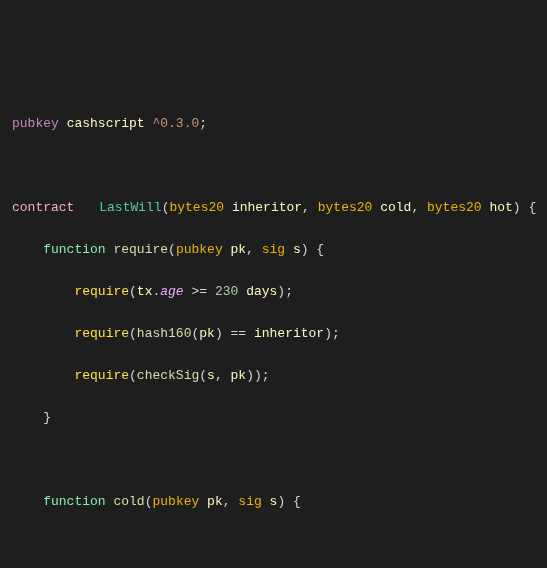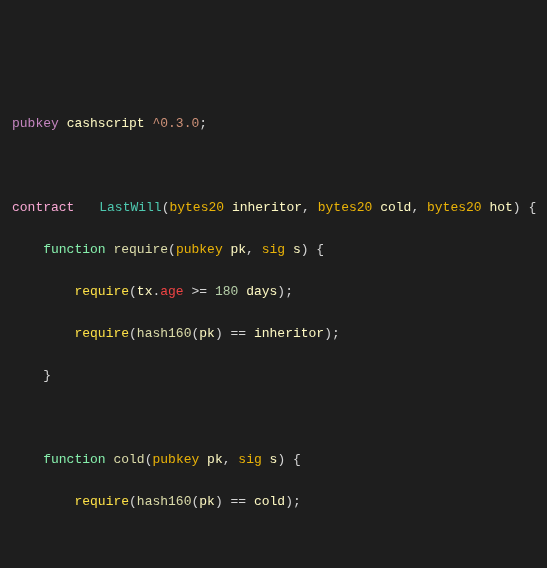--- a/index.html
+++ b/index.html
@@ -20,38 +20,38 @@
     .kw-require { color: #fde047; }
     .type { color: #eab308; }
     .name { color: #4ec9b0; margin-left: 17px; }
     .fn-name { color: #dcdcaa; }
     .func-call { color: #dcdcaa; }
     .var { color: #fef9c3; }
     .num { color: #b5cea8; }
     .op { color: #d4d4d4; }
     .punct { color: #d4d4d4; }
     .str-ver { color: #ce9178; }
-    .member { color: #ef4444; }
+    .member { color: #f0abfc; font-style: italic; }
   </style>
 </head>
 <body>
 
 
 
 <div>
 <span class="code-line"><span class="kw-pragma">pubkey</span> <span class="var">cashscript</span> <span class="str-ver">^0.3.0</span><span class="punct">;</span></span>
 <span class="code-line"> </span>
 <span class="code-line"><span class="kw-contract">contract</span> <span class="name">LastWill</span><span class="punct">(</span><span class="type">bytes20</span> <span class="var">inheritor</span><span class="punct">,</span> <span class="type">bytes20</span> <span class="var">cold</span><span class="punct">,</span> <span class="type">bytes20</span> <span class="var">hot</span><span class="punct">) {</span></span>
 <span class="code-line">    <span class="kw-function">function</span> <span class="fn-name">require</span><span class="punct">(</span><span class="type">pubkey</span> <span class="var">pk</span><span class="punct">,</span> <span class="type">sig</span> <span class="var">s</span><span class="punct">) {</span></span>
-<span class="code-line">        <span class="kw-require">require</span><span class="punct">(</span><span class="var">tx</span><span class="punct">.</span><span class="member">age</span> <span class="op">&gt;=</span> <span class="num">180</span> <span class="var">days</span><span class="punct">);</span></span>
+<span class="code-line">        <span class="kw-require">require</span><span class="punct">(</span><span class="var">tx</span><span class="punct">.</span><span class="member">age</span> <span class="op">&gt;=</span> <span class="num">230</span> <span class="var">days</span><span class="punct">);</span></span>
 <span class="code-line">        <span class="kw-require">require</span><span class="punct">(</span><span class="func-call">hash160</span><span class="punct">(</span><span class="var">pk</span><span class="punct">)</span> <span class="op">==</span> <span class="var">inheritor</span><span class="punct">);</span></span>
+<span class="code-line">        <span class="kw-require">require</span><span class="punct">(</span><span class="func-call">checkSig</span><span class="punct">(</span><span class="var">s</span><span class="punct">,</span> <span class="var">pk</span><span class="punct">));</span></span>
 <span class="code-line">    <span class="punct">}</span></span>
 <span class="code-line"> </span>
 <span class="code-line">    <span class="kw-function">function</span> <span class="fn-name">cold</span><span class="punct">(</span><span class="type">pubkey</span> <span class="var">pk</span><span class="punct">,</span> <span class="type">sig</span> <span class="var">s</span><span class="punct">) {</span></span>
-<span class="code-line">        <span class="kw-require">require</span><span class="punct">(</span><span class="func-call">hash160</span><span class="punct">(</span><span class="var">pk</span><span class="punct">)</span> <span class="op">==</span> <span class="var">cold</span><span class="punct">);</span></span>
 
 
 
 
 
 
 
 
 
 

